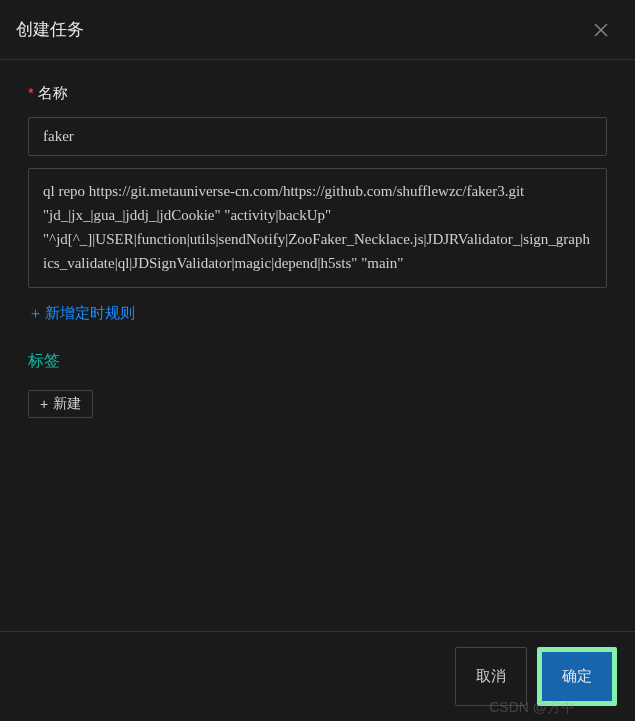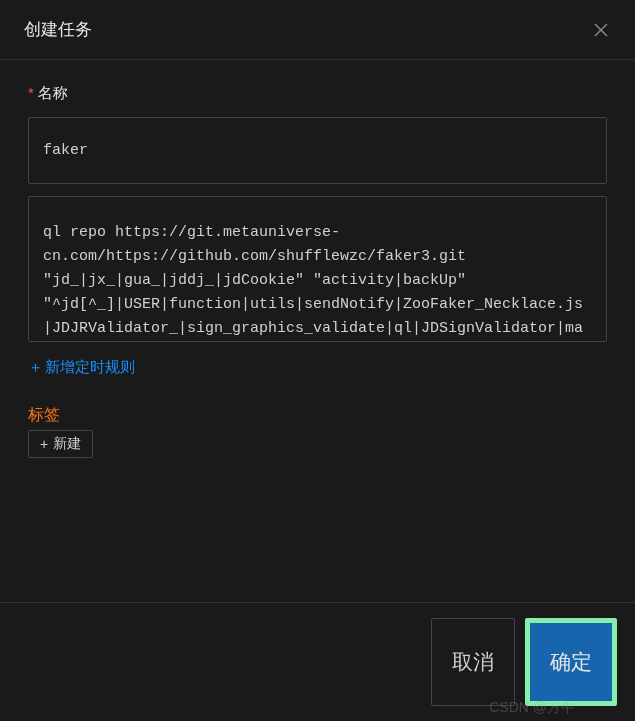--- a/index.html
+++ b/index.html
@@ -13,21 +13,21 @@
       background: #1a1a1a;
       font-family: -apple-system, BlinkMacSystemFont, "Segoe UI", "PingFang SC", "Microsoft YaHei", sans-serif;
       color: #e8e8e8;
       overflow: hidden;
       position: relative;
     }
     .modal-header {
       display: flex;
       justify-content: space-between;
       align-items: center;
-      padding: 18px 24px 18px 24px;
+      padding: 18px 24px 18px 16px;
       border-bottom: 1px solid #333;
     }
     .modal-title {
       font-size: 17px;
       color: #e8e8e8;
       font-weight: 400;
     }
     .close-btn {
       width: 20px;
       height: 20px;
@@ -57,24 +57,24 @@
     }
     .required {
       color: #ff4d4f;
       margin-right: 4px;
     }
     .form-input, .form-textarea {
       width: 100%;
       background: #1a1a1a;
       border: 1px solid #444;
       border-radius: 2px;
-      padding: 24px 14px;
+      padding: 10px 14px;
       color: #d0d0d0;
       font-size: 15px;
-      font-family: Liberation Mono, monospace;
+      font-family: Liberation Serif, serif;
       outline: none;
     }
     .form-textarea {
       resize: none;
       line-height: 1.6;
       min-height: 120px;
     }
     .add-schedule-link {
       color: #1890ff;
       font-size: 15px;
@@ -85,22 +85,22 @@
       margin-bottom: 28px;
     }
     .plus-sign {
       margin-right: 2px;
     }
     .tag-section {
       margin-bottom: 20px;
     }
     .tag-label {
       font-size: 16px;
-      color: #f97316;
-      margin-bottom: 4px;
+      color: #14b8a6;
+      margin-bottom: 18px;
       display: block;
     }
     .new-tag-btn {
       display: inline-flex;
       align-items: center;
       border: 1px solid #444;
       background: transparent;
       color: #d0d0d0;
       padding: 4px 11px;
       font-size: 14px;
@@ -116,22 +116,22 @@
       left: 0;
       right: 0;
       border-top: 1px solid #333;
       padding: 15px 18px;
       display: flex;
       justify-content: flex-end;
       gap: 10px;
       background: #1a1a1a;
     }
     .btn {
-      padding: 25px 20px;
-      font-size: 21px;
+      padding: 15px 20px;
+      font-size: 15px;
       border-radius: 2px;
       cursor: pointer;
       font-family: inherit;
     }
     .btn-cancel {
       background: transparent;
       border: 1px solid #444;
       color: #d0d0d0;
     }
     .btn-confirm {

